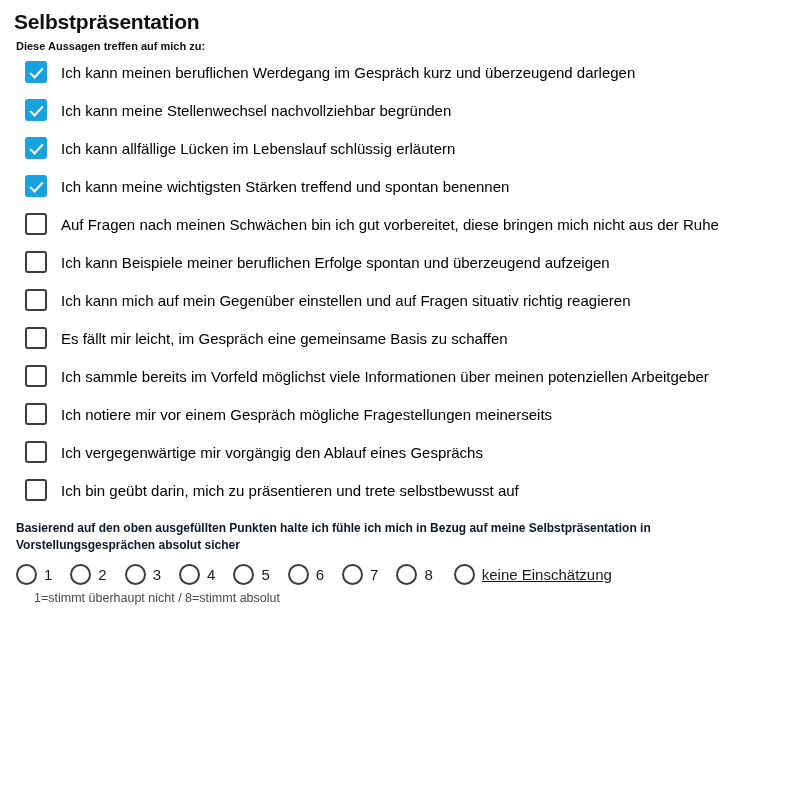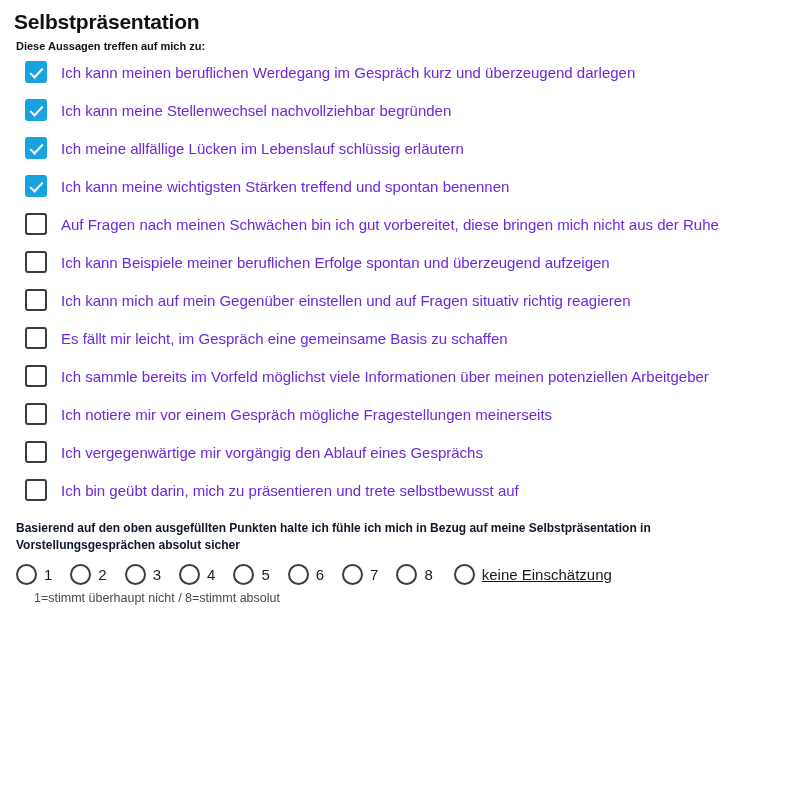--- a/index.html
+++ b/index.html
@@ -69,21 +69,21 @@
     border-width: 0 2.6px 2.6px 0;
     transform: rotate(43deg);
   }
   .box.focused {
     outline: 2px solid #17a2e0;
     outline-offset: 3px;
   }
   .check-label {
     font-size: 15px;
     line-height: 21px;
-    color: #6d28d9;
+    color: #000000;
     padding-top: 2px;
     max-width: 720px;
   }
   .summary {
     font-size: 12px;
     font-weight: bold;
     line-height: 17px;
     margin: 14px 0 10px 2px;
     max-width: 690px;
     color: #0f172a;
@@ -131,21 +131,21 @@
       <li class="check-row">
         <span class="box checked"></span>
         <span class="check-label">Ich kann meinen beruflichen Werdegang im Gespräch kurz und überzeugend darlegen</span>
       </li>
       <li class="check-row">
         <span class="box checked"></span>
         <span class="check-label">Ich kann meine Stellenwechsel nachvollziehbar begründen</span>
       </li>
       <li class="check-row">
         <span class="box checked"></span>
-        <span class="check-label">Ich meine allfällige Lücken im Lebenslauf schlüssig erläutern</span>
+        <span class="check-label">Ich kann allfällige Lücken im Lebenslauf schlüssig erläutern</span>
       </li>
       <li class="check-row">
         <span class="box checked"></span>
         <span class="check-label">Ich kann meine wichtigsten Stärken treffend und spontan benennen</span>
       </li>
       <li class="check-row">
         <span class="box"></span>
         <span class="check-label">Auf Fragen nach meinen Schwächen bin ich gut vorbereitet, diese bringen mich nicht aus der Ruhe</span>
       </li>
       <li class="check-row">

